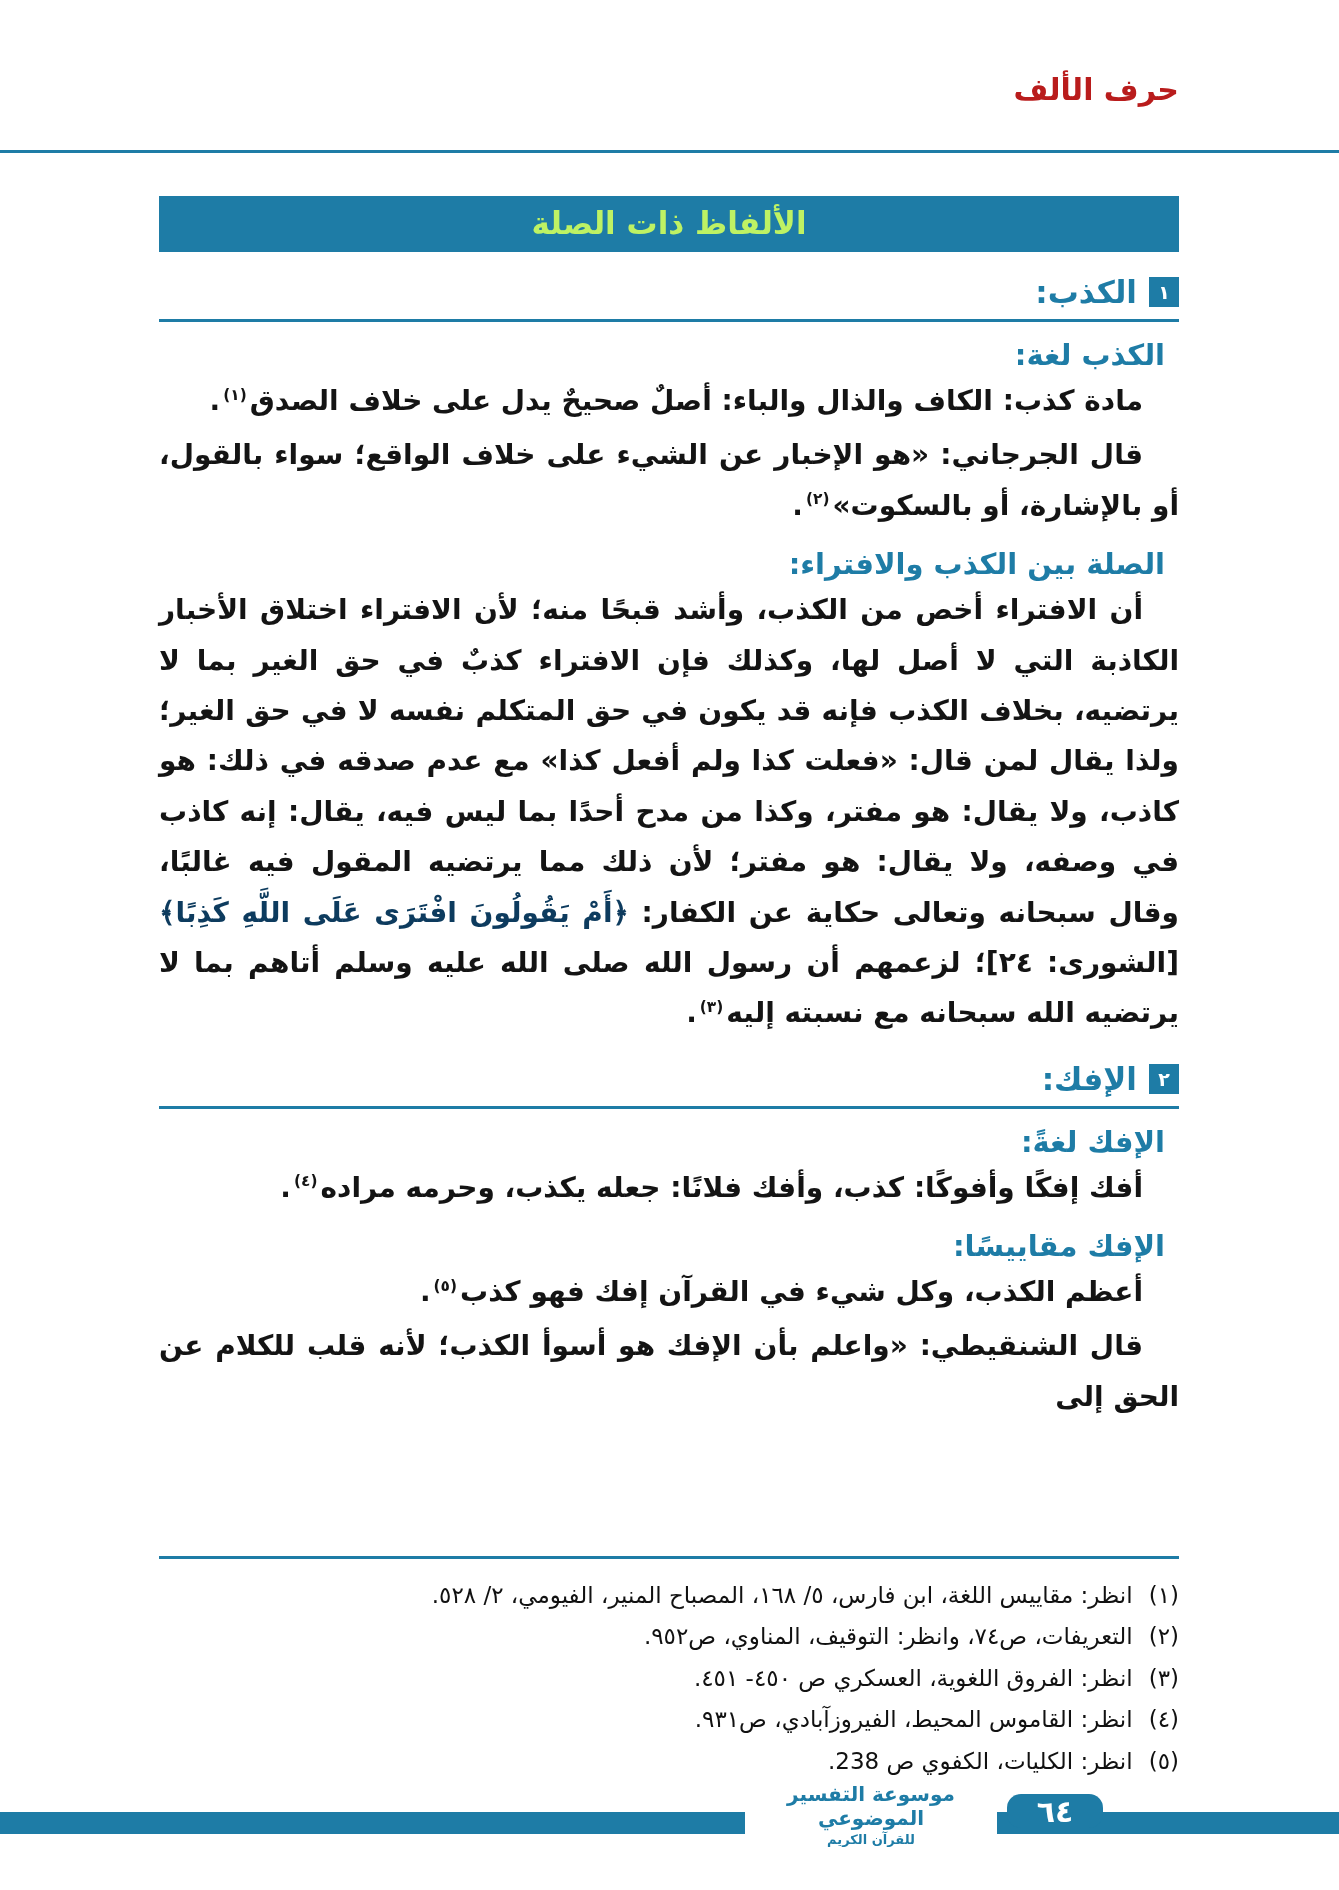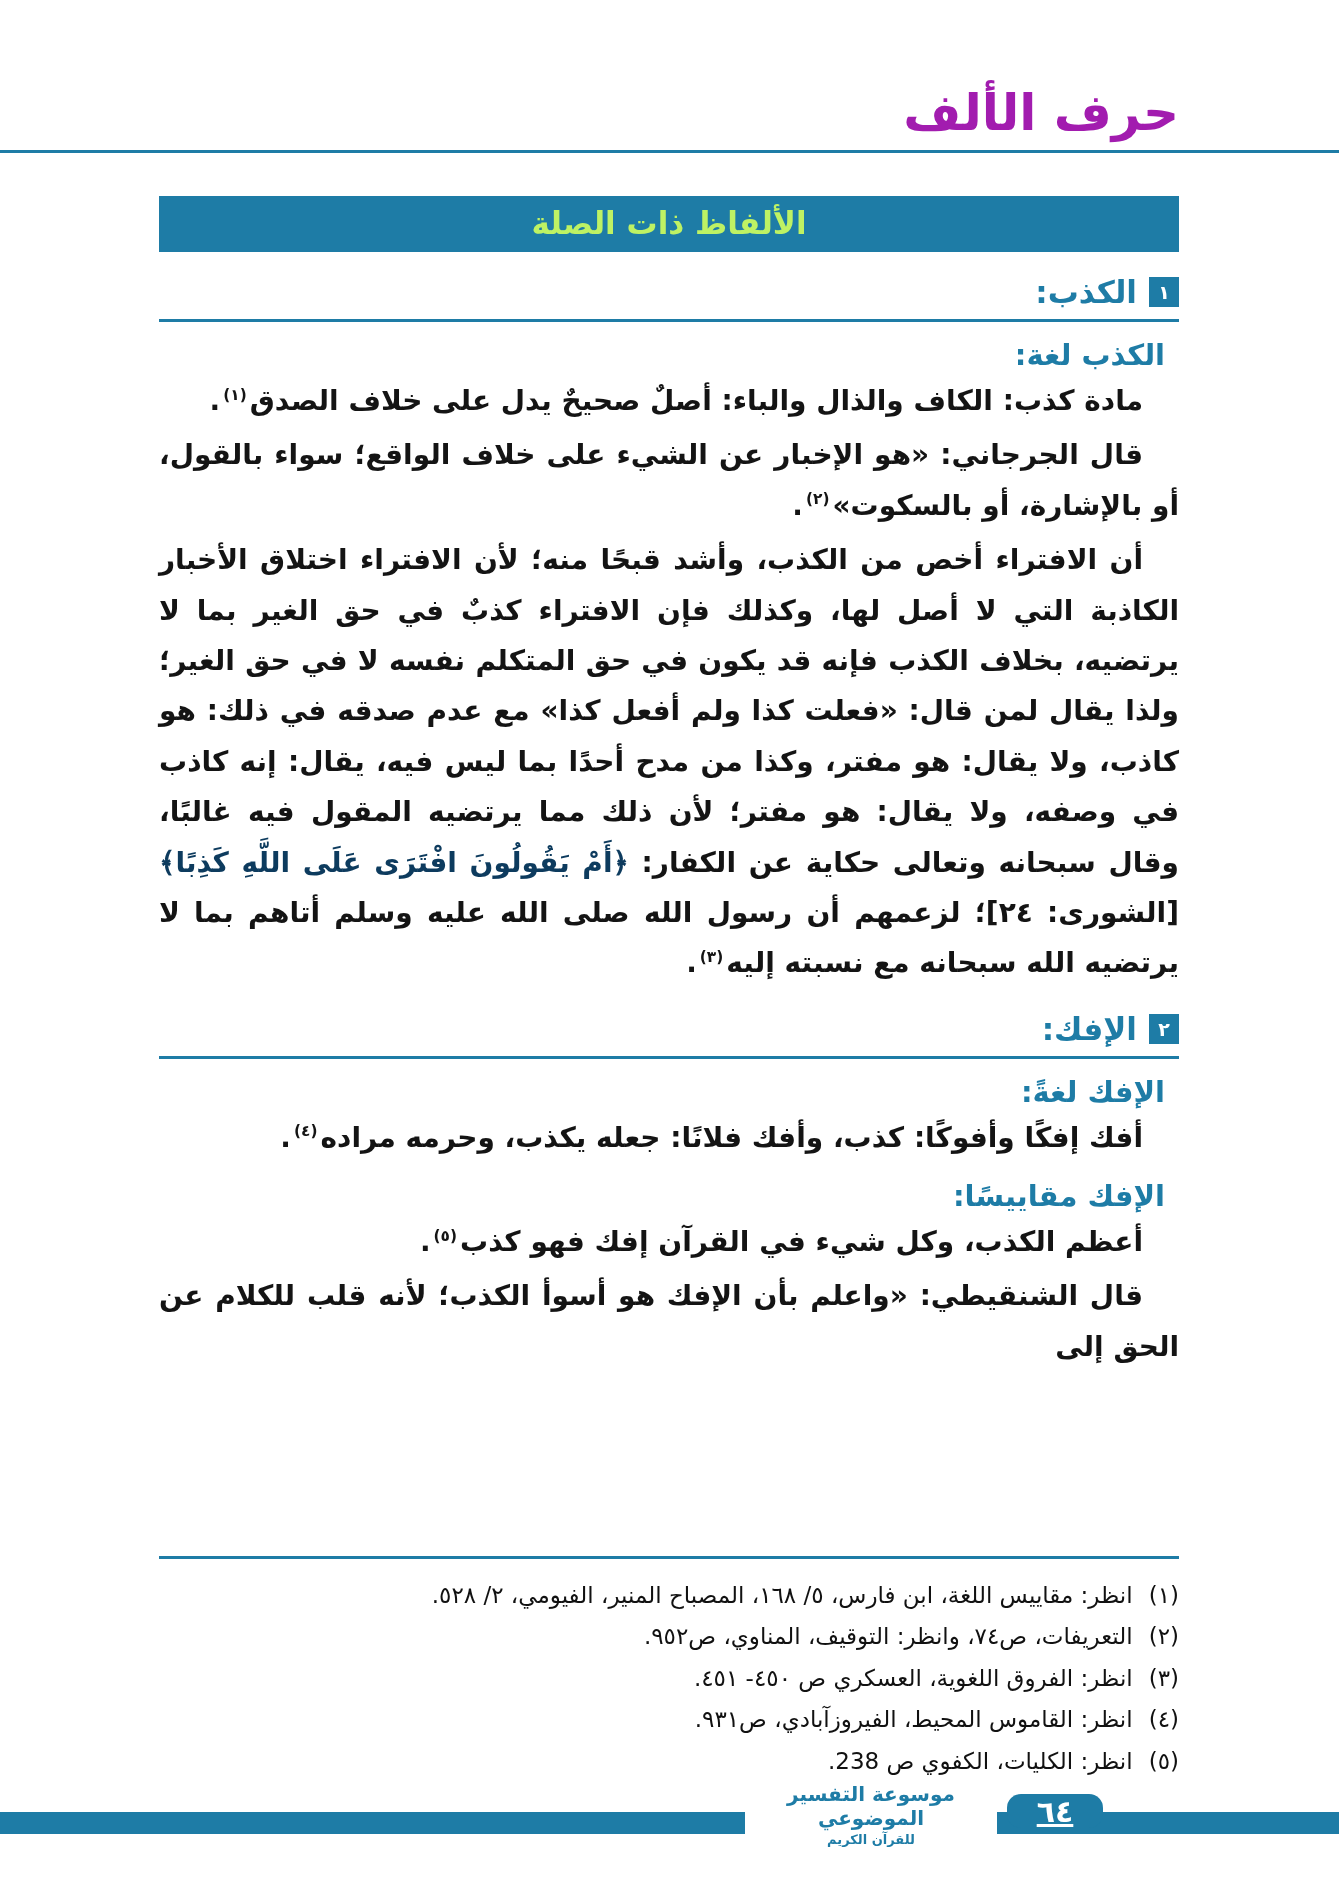--- a/index.html
+++ b/index.html
@@ -8,25 +8,25 @@
     width: 1339px;
     height: 1890px;
     background: #ffffff;
     font-family: "DejaVu Sans", sans-serif;
     direction: rtl;
     overflow: hidden;
   }
   
   .top-header {
     position: absolute;
-    top: 84px;
+    top: 72px;
     right: 160px;
-    font-size: 50px;
-    font-weight: bold;
-    color: #a21caf;
+    font-size: 30px;
+    font-weight: bold;
+    color: #b91c1c;
     letter-spacing: 1px;
   }
   .top-rule {
     position: absolute;
     top: 150px;
     left: 0;
     width: 100%;
     height: 3px;
     background: #1e7ca6;
   }
@@ -153,21 +153,20 @@
     width: 96px;
     height: 34px;
     background: #1e7ca6;
     border-radius: 14px;
     color: #ffffff;
     font-size: 30px;
     font-weight: bold;
     display: flex;
     align-items: center;
     justify-content: center;
-    text-decoration: underline;
   }
 </style>
 </head>
 <body>
 
 <div class="page">
 
   <div class="top-header">حرف الألف</div>
   <div class="top-rule"></div>
 
@@ -179,20 +178,21 @@
       <span class="num-chip">١</span>
       <span class="section-title">الكذب:</span>
     </div>
     <div class="section-rule"></div>
 
     <div class="sub-heading">الكذب لغة:</div>
     <p class="para"><span>مادة كذب: الكاف والذال والباء: أصلٌ صحيحٌ يدل على خلاف الصدق</span><sup class="fn">(١)</sup><span>.</span></p>
 
     <p class="para"><span>قال الجرجاني: «هو الإخبار عن الشيء على خلاف الواقع؛ سواء بالقول، أو بالإشارة، أو بالسكوت»</span><sup class="fn">(٢)</sup><span>.</span></p>
 
+    <div class="sub-heading">الصلة بين الكذب والافتراء:</div>
     <p class="para"><span>أن الافتراء أخص من الكذب، وأشد قبحًا منه؛ لأن الافتراء اختلاق الأخبار الكاذبة التي لا أصل لها، وكذلك فإن الافتراء كذبٌ في حق الغير بما لا يرتضيه، بخلاف الكذب فإنه قد يكون في حق المتكلم نفسه لا في حق الغير؛ ولذا يقال لمن قال: «فعلت كذا ولم أفعل كذا» مع عدم صدقه في ذلك: هو كاذب، ولا يقال: هو مفتر، وكذا من مدح أحدًا بما ليس فيه، يقال: إنه كاذب في وصفه، ولا يقال: هو مفتر؛ لأن ذلك مما يرتضيه المقول فيه غالبًا، وقال سبحانه وتعالى حكاية عن الكفار: </span><span class="verse">﴿أَمْ يَقُولُونَ افْتَرَى عَلَى اللَّهِ كَذِبًا﴾</span><span class="verse-ref"> [الشورى: ٢٤]؛ </span><span>لزعمهم أن رسول الله صلى الله عليه وسلم أتاهم بما لا يرتضيه الله سبحانه مع نسبته إليه</span><sup class="fn">(٣)</sup><span>.</span></p>
 
     <div class="section-head">
       <span class="num-chip">٢</span>
       <span class="section-title">الإفك:</span>
     </div>
     <div class="section-rule"></div>
 
     <div class="sub-heading">الإفك لغةً:</div>
     <p class="para"><span>أفك إفكًا وأفوكًا: كذب، وأفك فلانًا: جعله يكذب، وحرمه مراده</span><sup class="fn">(٤)</sup><span>.</span></p>

